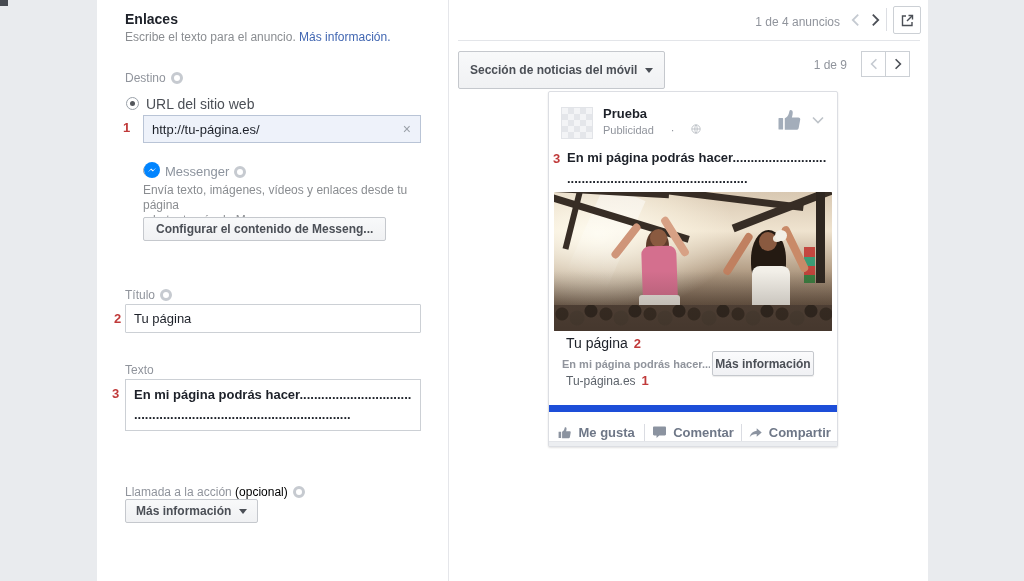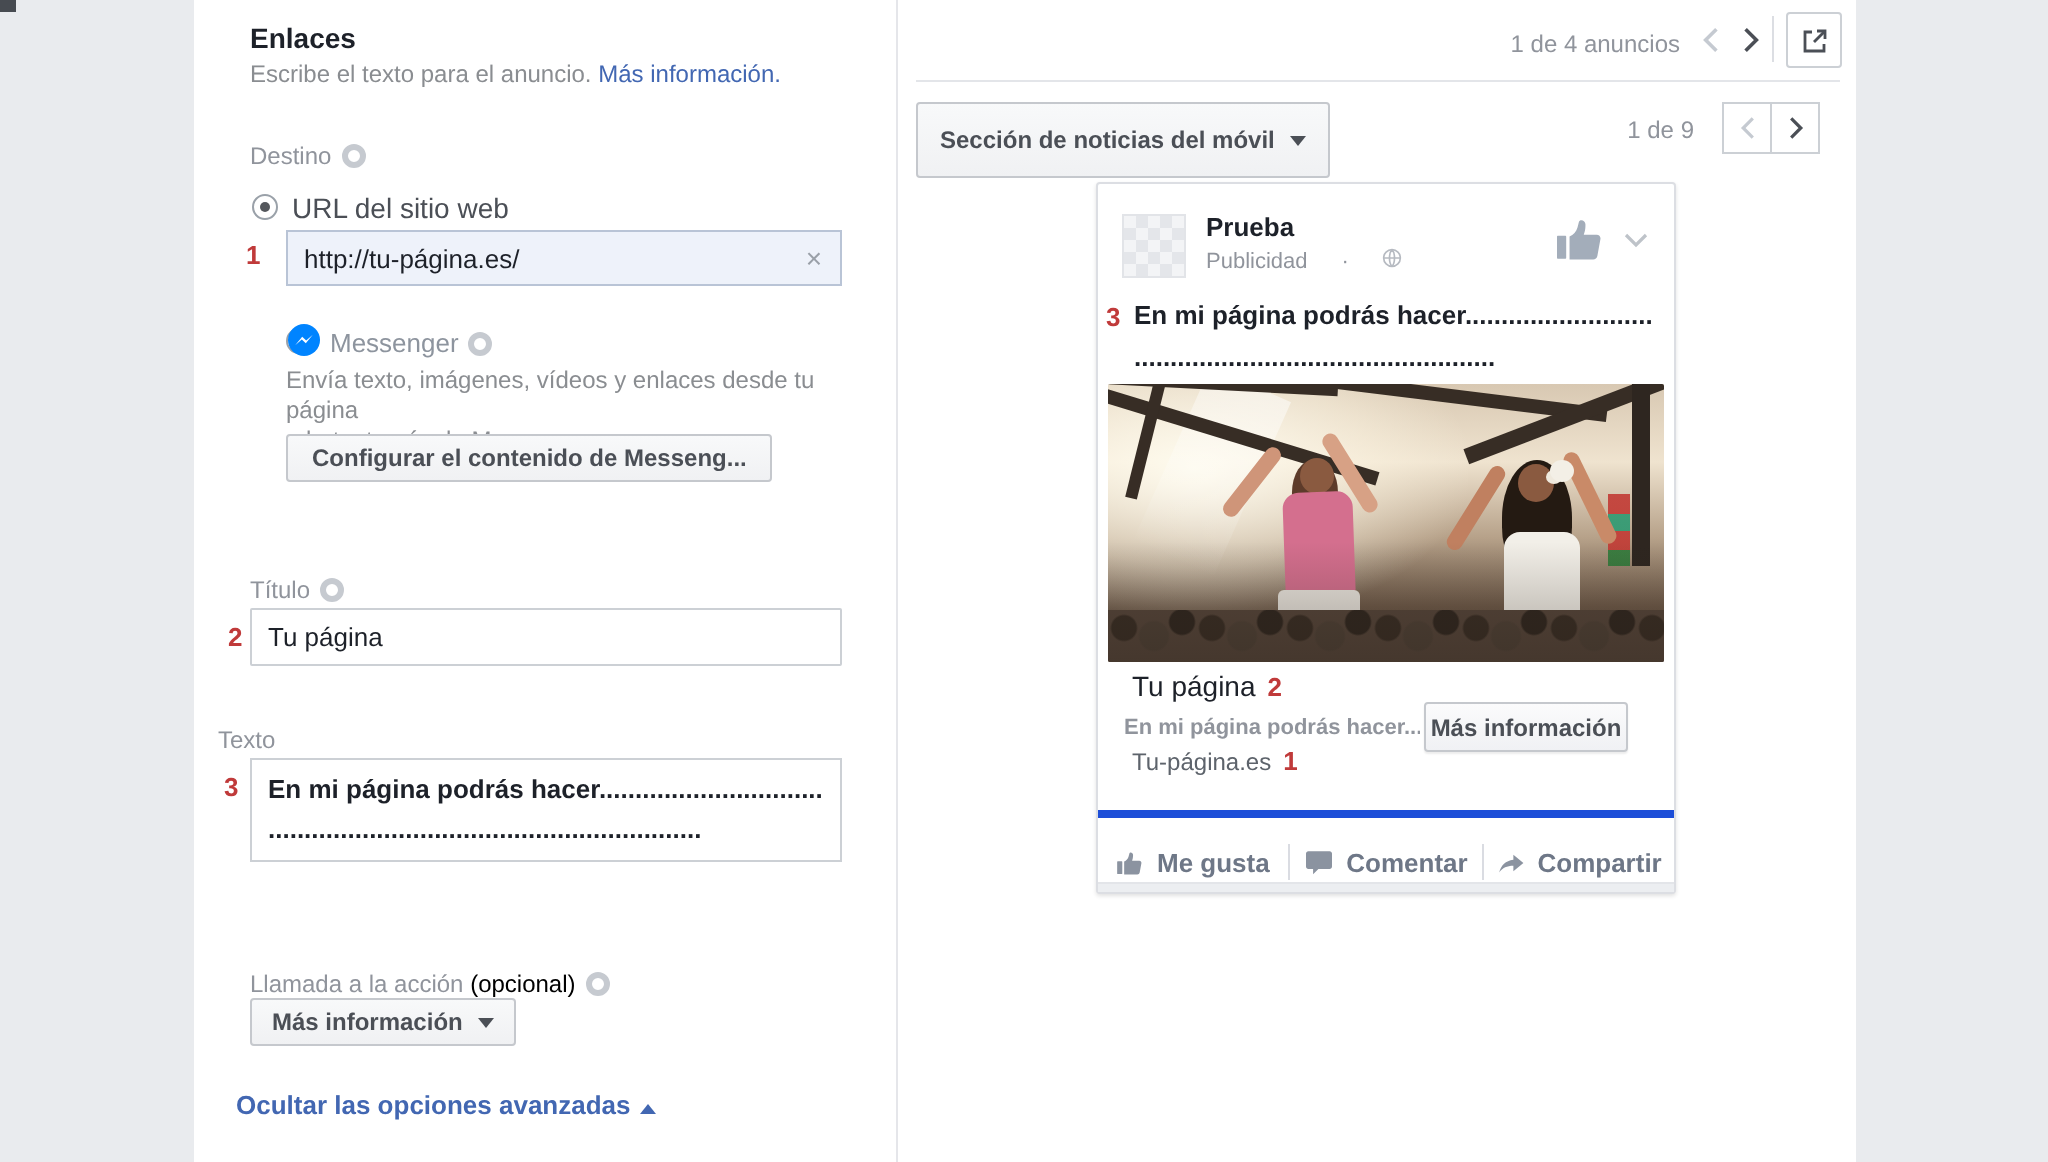--- a/index.html
+++ b/index.html
@@ -110,21 +110,21 @@
                             radial-gradient(circle at 37px 6px,#2f261f 6px,transparent 7px);
            background-size:44px 26px; }
   .img-shade { left:0; bottom:0; width:278px; height:60px;
                background:linear-gradient(transparent,rgba(40,30,22,.35)); }
 
   .link-title { left:17px; top:243px; font-size:14px; color:#1d2129; }
   .link-desc { left:13px; top:266px; width:148px; font-size:11px; color:#90949c; }
   .display-url { left:17px; top:281px; font-size:12px; color:#5d636b; }
   .cta-btn { left:163px; top:259px; width:102px; height:25px; background:linear-gradient(#fbfbfc,#f0f1f4);
              border:1px solid #c5c8cd; box-shadow:0 1px 1px rgba(0,0,0,.08); }
-  .abar { left:0; top:313px; width:288px; height:48px; border-top:4px solid #1d4ed8;
+  .abar { left:0; top:313px; width:288px; height:48px; border-top:7px solid #1d4ed8;
           display:flex; align-items:center; }
   .abar-item { flex:1; display:flex; align-items:center; justify-content:center; gap:6px;
                font-size:13px; font-weight:bold; color:#6e7787; cursor:pointer; }
   .abar-sep { width:1px; height:18px; background:#dadce2; }
   .card-foot { left:0; top:349px; width:288px; height:5px; background:#eceef1; border-top:1px solid #e3e5e9; }
   .inline-marker { color:#c03a3a; font-weight:bold; margin-left:6px; font-size:13px; }
 </style>
 </head>
 <body>
 
@@ -168,39 +168,36 @@
     <span style="display:block;">o bot a través de Messenger.</span>
   </div>
   <div class="fbtn abs" style="left:143px;top:217px;height:24px;padding:0 12px;">Configurar el contenido de Messeng...</div>
 
   <div class="abs lbl" style="left:125px;top:288px;">
     <span>Título</span><span class="help-icon"></span>
   </div>
   <span class="marker" style="left:114px;top:311px;">2</span>
   <input class="tinput" style="left: 125px; top: 304px; width: 296px; height: 29px;" type="text" value="Tu página">
 
-  <div class="abs lbl" style="left:109px;top:363px;">Texto</div>
+  <div class="abs lbl" style="left:125px;top:363px;">Texto</div>
   <span class="marker" style="left:112px;top:386px;">3</span>
   <div class="texto-box">
     <div class="nowrapclip">En mi página podrás hacer.....................................</div>
     <div class="nowrapclip">............................................................</div>
   </div>
 
   <div class="abs lbl" style="left:125px;top:485px;">
     <span>Llamada a la acción</span>
     <span style="color:#000000;">(opcional)</span><span class="help-icon"></span>
   </div>
   <div class="fbtn abs" style="left:125px;top:499px;height:24px;padding:0 10px;">
     <span>Más información</span>
       <span class="caret-down"></span>
   </div>
 
-  <div class="abs" style="left:118px;top:545px;font-size:13px;font-weight:bold;">
-    <span class="link">Ocultar las opciones avanzadas</span><span class="caret-up-blue"></span>
-  </div>
 
   
   <div class="ads-counter">1 de 4 anuncios</div>
   <div class="chev abs" style="left:846px;top:11px;width:18px;height:18px;color:#c5cad1;">
     <svg width="9" height="14" viewBox="0 0 10 14" fill="none" stroke="currentColor" stroke-width="2">
         <path d="M8 1 L2 7 L8 13"></path>
       </svg>
   </div>
   <div class="chev abs" style="left:866px;top:11px;width:18px;height:18px;color:#4b4f56;">
     <svg width="9" height="14" viewBox="0 0 10 14" fill="none" stroke="currentColor" stroke-width="2">

